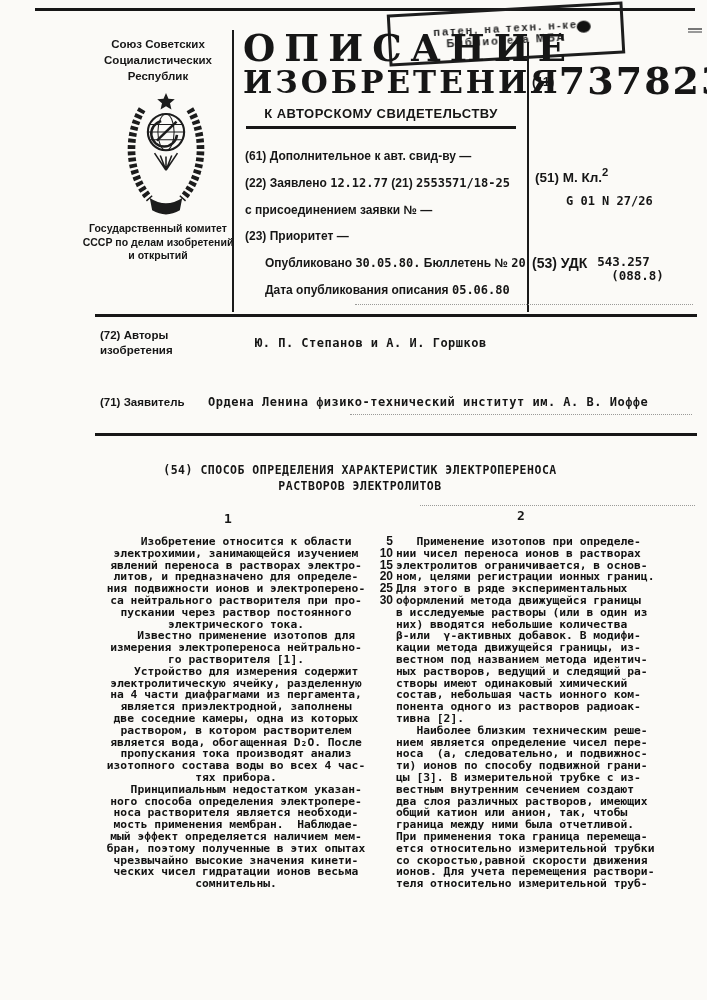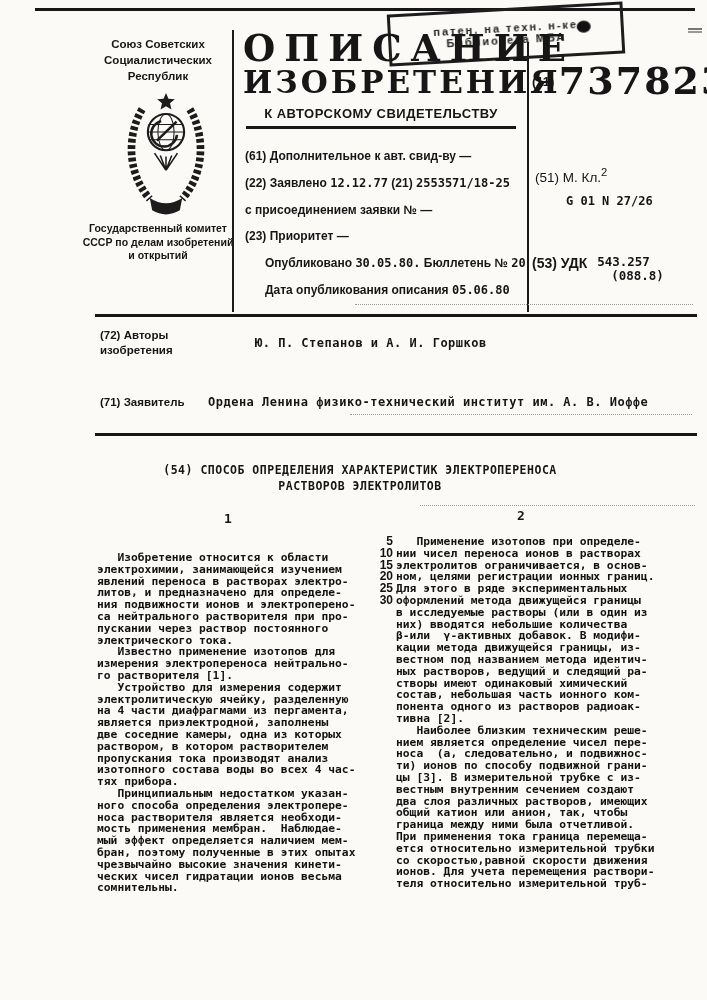--- a/index.html
+++ b/index.html
@@ -46,21 +46,21 @@
   .f22 { left:245px; top:176px; }
   .fattach { left:245px; top:203px; }
   .f23 { left:245px; top:229px; }
   .fpub { left:265px; top:256px; }
   .fdesc { left:265px; top:283px; }
 
   
   .pubnum { left:532px; top:58px; white-space:nowrap; }
   .pubnum .code { font-weight:bold; font-size:13px; vertical-align:8px; }
   .pubnum .num { font-family:"DejaVu Serif",serif; font-weight:bold; font-size:38px; letter-spacing:2px; }
-  .f51 { left:535px; top:166px; font-weight:normal; font-size:13.5px;text-align:center; }
+  .f51 { left:535px; top:166px; font-weight:bold; font-size:13.5px;text-align:center; }
   .f51v { left:566px; top:194px; }
   .f53 { left:532px; top:255px; font-weight:bold; font-size:14px; }
   .f53 .udk-vals { display:inline-block; vertical-align:top; margin-left:6px; }
   .udk-vals div { font-family:"DejaVu Sans Mono",monospace; font-weight:bold; font-size:12.5px; line-height:14px; }
   .udk-vals div:last-child { padding-left:14px; }
 
   
   .dotted { border-top:1px dotted #9a9a98; height:0; }
   .rule { background:#171717; height:3px; }
   .rule-top { left:95px; top:314px; width:602px; }
@@ -77,21 +77,21 @@
   .title54 { left:100px; top:462px; width:520px; text-align:center;
              font-family:"DejaVu Sans Mono",monospace; font-weight:bold; font-size:11.5px;
              line-height:16px; letter-spacing:0.5px; }
 
   
   .col-label { font-family:"DejaVu Sans Mono",monospace; font-weight:bold; font-size:13px; }
   .col1-label { left:224px; top:511px; }
   .col2-label { left:517px; top:508px; }
   .bodyline { font-family:"DejaVu Sans Mono",monospace; font-weight:bold; font-size:11.3px;
               line-height:11.8px; white-space:pre; color:#121212; }
-  .col1 { left:97px;  top:552px; width:278px; }
+  .col1 { left:97px;  top:536px; width:278px;text-align:center; }
   .col2 { left:396px; top:536px; width:290px; }
   .gutter { left:369px; top:536px; width:24px; text-align:right; }
   .gutter-num { font-family:"Liberation Sans",sans-serif; font-weight:bold; font-size:12px; line-height:11.8px; }
 </style>
 </head>
 <body>
 
 <div class="page">
 
   <div class="abs topline"></div>
@@ -220,20 +220,21 @@
       <div class="bodyline">электрического тока.</div>
       <div class="bodyline">   Известно применение изотопов для</div>
       <div class="bodyline">измерения электропереноса нейтрально-</div>
       <div class="bodyline">го растворителя [1].</div>
       <div class="bodyline">   Устройство для измерения содержит</div>
       <div class="bodyline">электролитическую ячейку, разделенную</div>
       <div class="bodyline">на 4 части диафрагмами из пергамента,</div>
       <div class="bodyline">является приэлектродной, заполнены</div>
       <div class="bodyline">две соседние камеры, одна из которых</div>
       <div class="bodyline">раствором, в котором растворителем</div>
+      <div class="bodyline">является вода, обогащенная D₂O. После</div>
       <div class="bodyline">пропускания тока производят анализ</div>
       <div class="bodyline">изотопного состава воды во всех 4 час-</div>
       <div class="bodyline">тях прибора.</div>
       <div class="bodyline">   Принципиальным недостатком указан-</div>
       <div class="bodyline">ного способа определения электропере-</div>
       <div class="bodyline">носа растворителя является необходи-</div>
       <div class="bodyline">мость применения мембран.  Наблюдае-</div>
       <div class="bodyline">мый эффект определяется наличием мем-</div>
       <div class="bodyline">бран, поэтому полученные в этих опытах</div>
       <div class="bodyline">чрезвычайно высокие значения кинети-</div>

